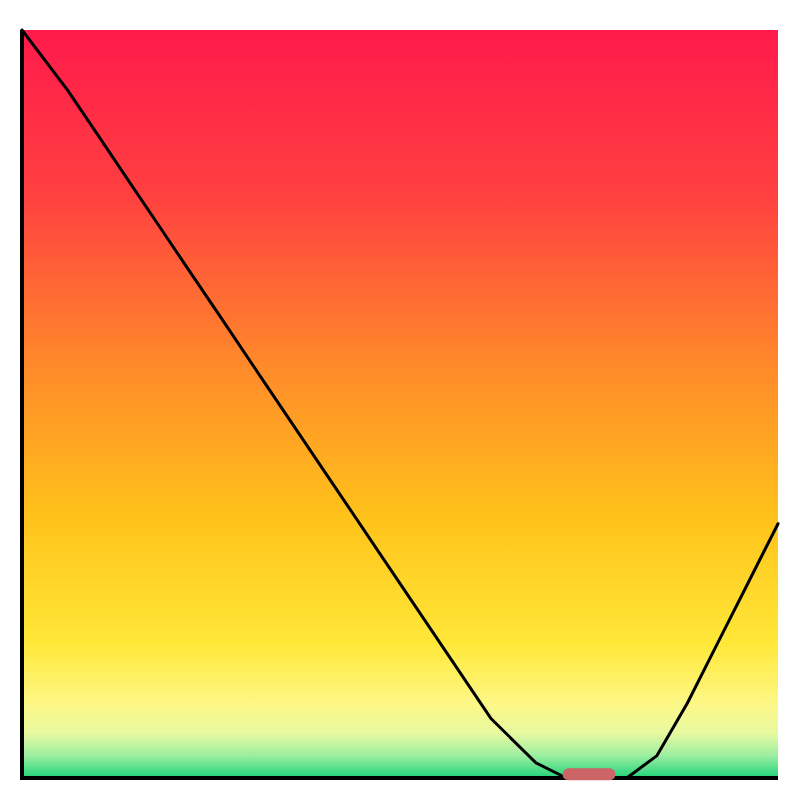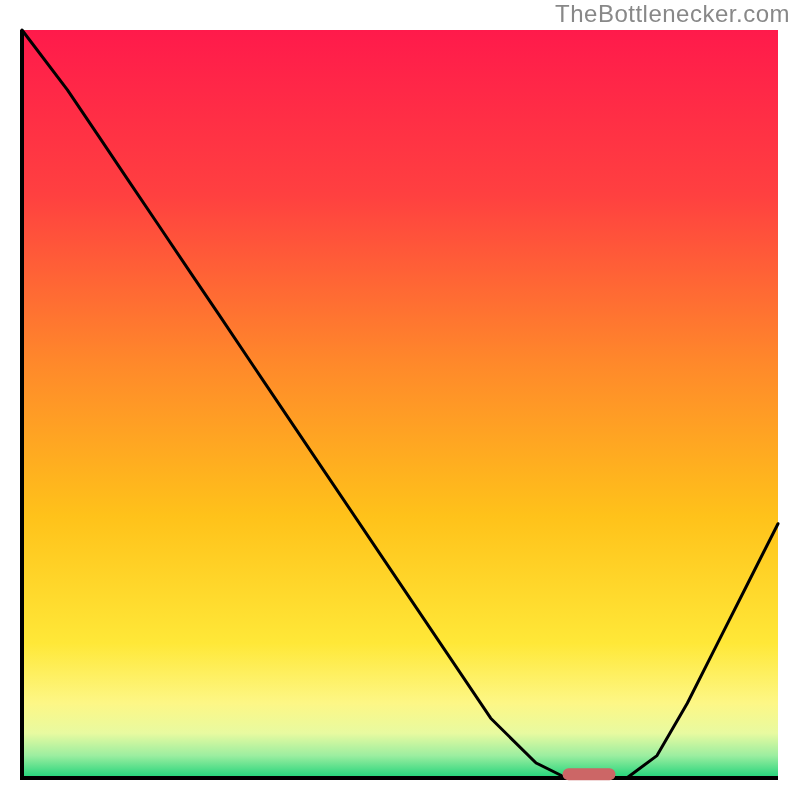--- a/index.html
+++ b/index.html
@@ -30,21 +30,20 @@
     top: 0;
     width: 800px;
     height: 800px;
     display: block;
   }
 </style>
 </head>
 <body>
 <div class="container">
 
-<div class="watermark">TheBottleneсker.com</div>
 
 <svg class="plot" viewBox="0 0 800 800" preserveAspectRatio="none">
   <defs>
     <linearGradient id="bg-grad" x1="0" y1="0" x2="0" y2="1">
           <stop offset="0%" stop-color="#ff1a4b"></stop>
           <stop offset="22%" stop-color="#ff4040"></stop>
           <stop offset="45%" stop-color="#ff8a2a"></stop>
           <stop offset="65%" stop-color="#ffc21a"></stop>
           <stop offset="82%" stop-color="#ffe838"></stop>
           <stop offset="90%" stop-color="#fdf786"></stop>

